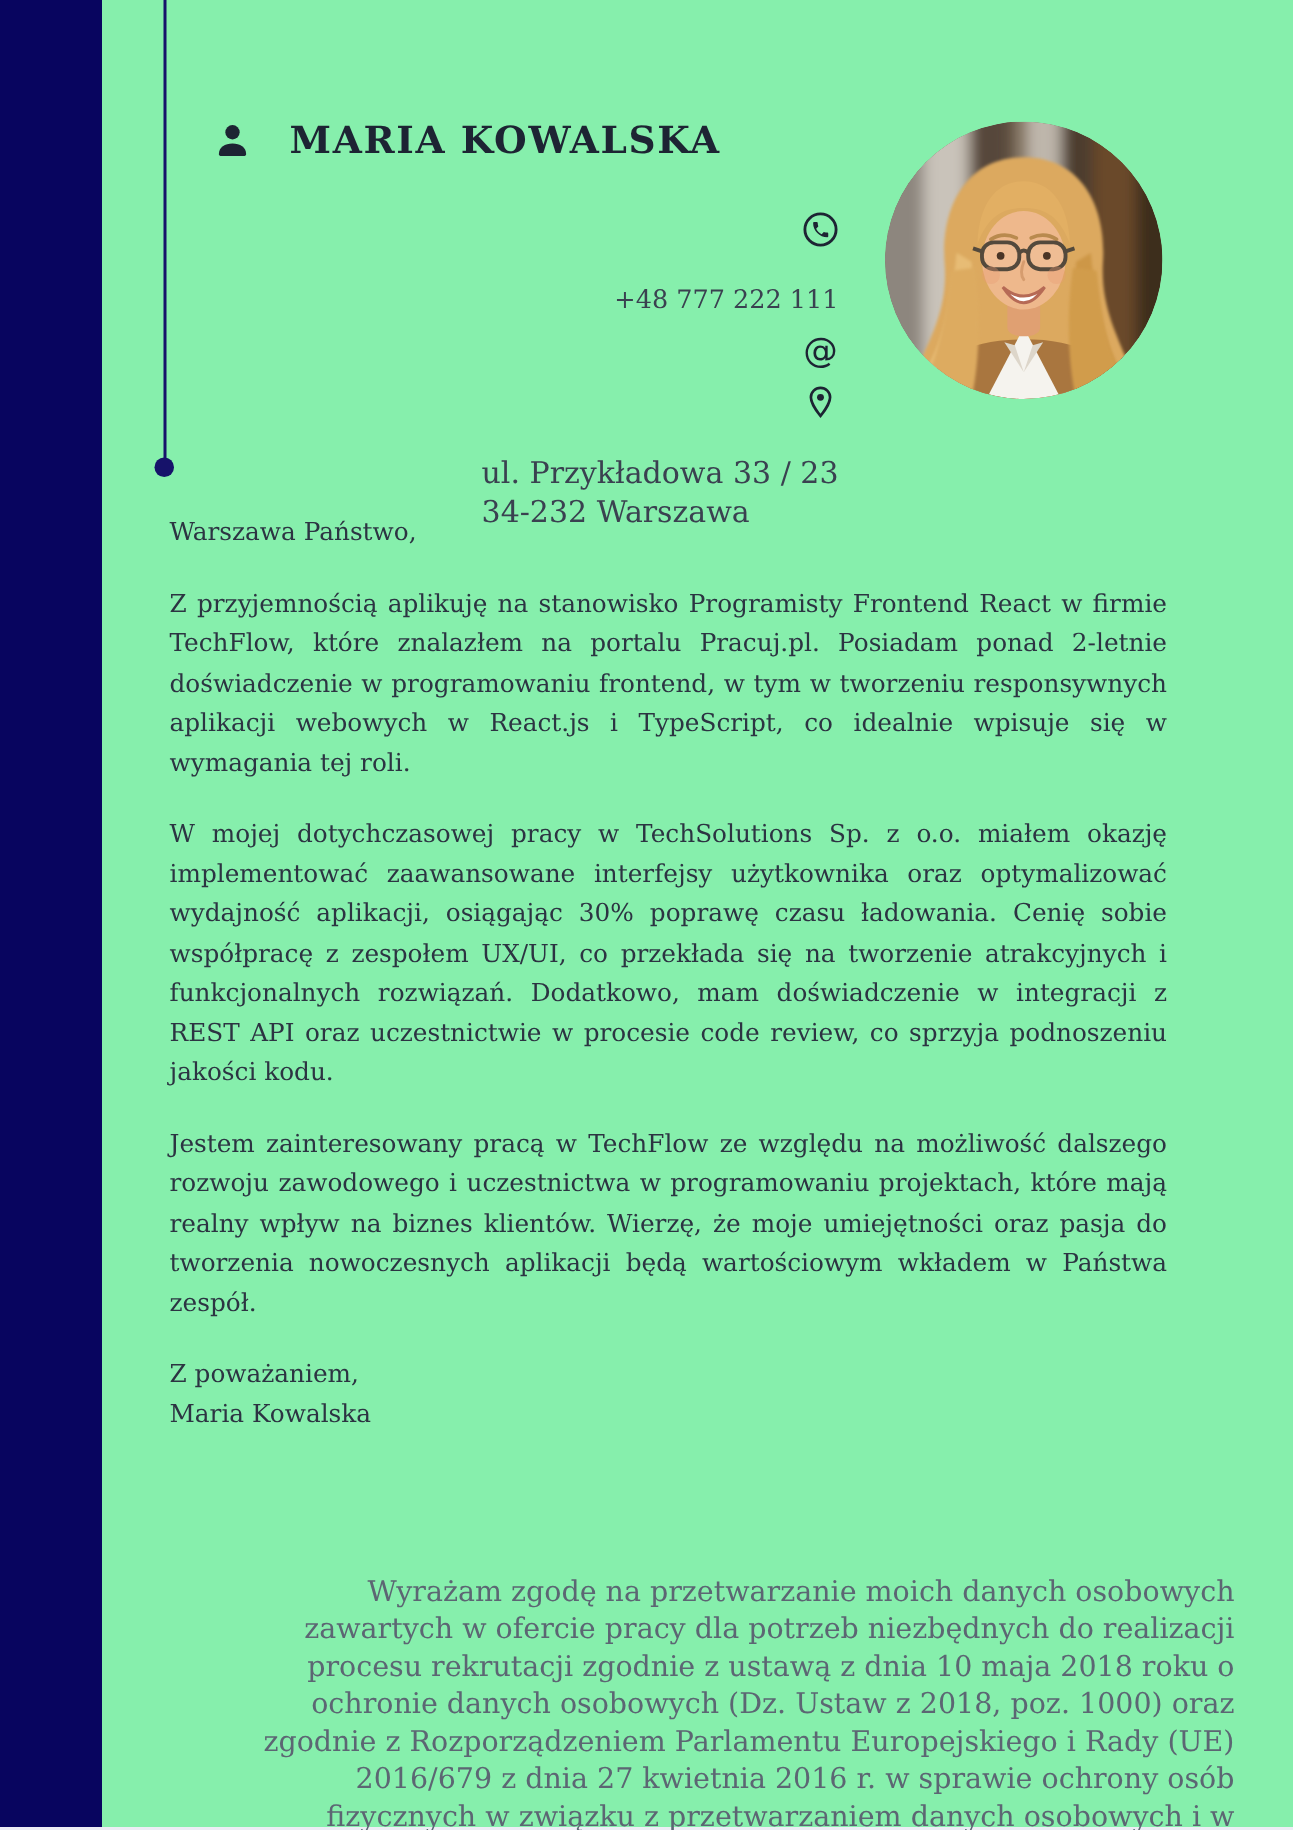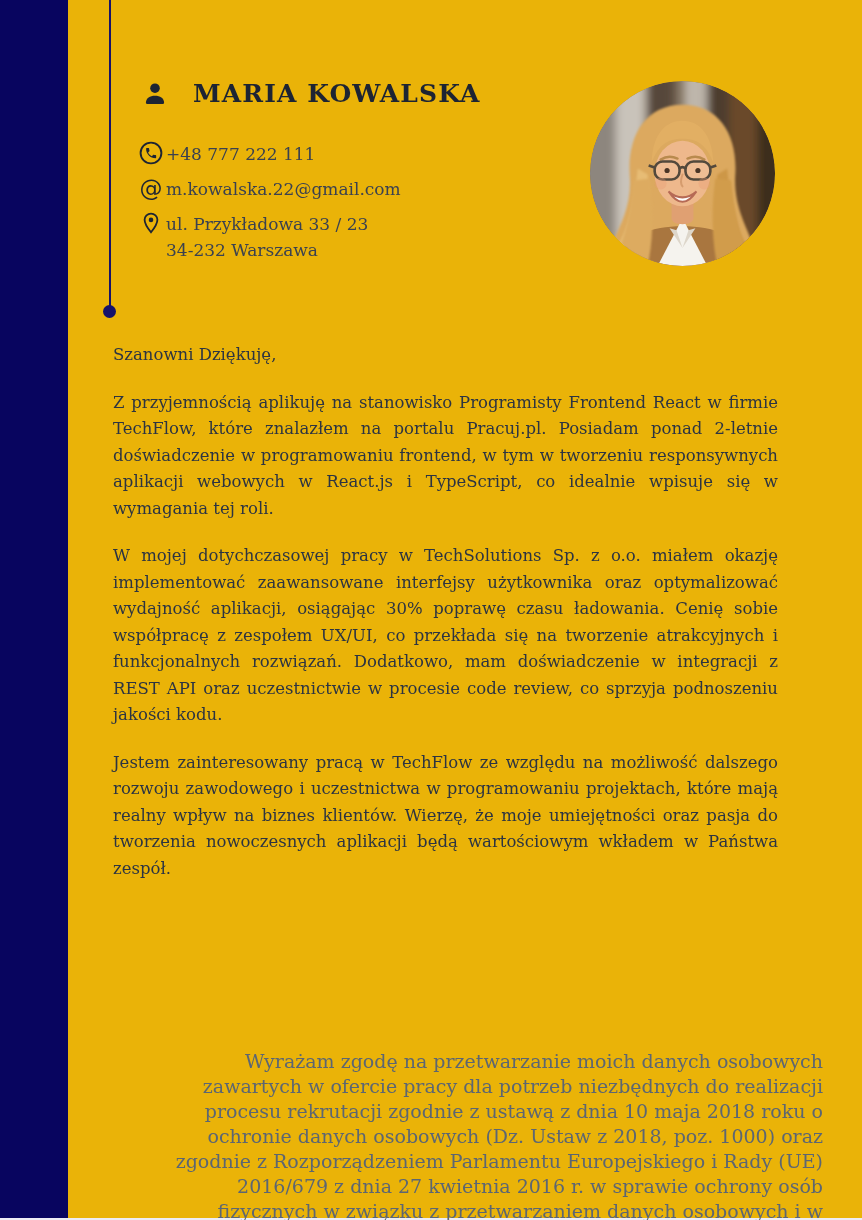--- a/index.html
+++ b/index.html
@@ -1,20 +1,20 @@
 <!DOCTYPE html>
 <html lang="pl"><head>
 <meta charset="utf-8">
 <style>
   html, body { margin: 0; padding: 0; background: #ffffff; }
   .page {
     position: relative;
     width: 862px;
     height: 1220px;
-    background: #eab308;
+    background: #86efac;
     overflow: hidden;
     font-family: "DejaVu Serif", "Liberation Serif", serif;
   }
 
   
   .left-bar {
     position: absolute; left: 0; top: 0;
     width: 68px; height: 1218px;
     background: #08055f;
   }
@@ -42,31 +42,32 @@
   .name-row .icon-box { width: 28px; height: 28px; }
   .person-name {
     font-size: 25px; font-weight: bold; color: #1d2433;
     letter-spacing: 1.1px; white-space: nowrap;
   }
 
   .contact {
     position: absolute; left: 139px; top: 141px; width: 420px;
   }
   .contact-row {
-    display: flex; align-items: flex-start; gap: 3px;
+    display: flex; align-items: flex-end; gap: 22px;
     margin-bottom: 10px;
+    flex-direction: column;
   }
   .contact-row .icon-box {
     width: 24px; height: 24px; flex: 0 0 24px;
     display: flex; align-items: center; justify-content: center;
   }
   .contact-text {
     font-size: 17px; color: #3a4150; line-height: 24px; padding-top: 1px;
   }
-  .address-lines { font-size: 17px; color: #3a4150; line-height: 26px; }
+  .address-lines { font-size: 20px; color: #3a4150; line-height: 26px; }
   .at-glyph {
     font-family: "DejaVu Sans", sans-serif;
     font-size: 23px; line-height: 24px; color: #1d2433; font-weight: 500;
   }
 
   
   .photo {
     position: absolute; left: 590px; top: 81px;
     width: 185px; height: 185px; border-radius: 50%;
     overflow: hidden;
@@ -119,21 +120,20 @@
           </g>
         </svg>
       </span>
       <span class="contact-text">+48 777 222 111</span>
     </div>
 
     <div class="contact-row">
       <span class="icon-box">
           <span class="at-glyph">@</span>
         </span>
-      <span class="contact-text">m.kowalska.22@gmail.com</span>
     </div>
 
     <div class="contact-row">
       <span class="icon-box">
         <svg viewBox="0 0 24 24" width="24" height="24">
           <path d="M12 2.6c-3.5 0-6.4 2.8-6.4 6.2 0 4.7 6.4 12.5 6.4 12.5s6.4-7.8 6.4-12.5c0-3.4-2.9-6.2-6.4-6.2z" fill="none" stroke="#1d2433" stroke-width="1.8"></path>
           <circle cx="12" cy="8.9" r="2.3" fill="#1d2433"></circle>
         </svg>
       </span>
       <span class="address-lines">
@@ -208,21 +208,25 @@
 
         <path d="M79 111 Q93 123 107 111 Q93 132 79 111 Z" fill="#ffffff" stroke="#b66a55" stroke-width="2"></path>
 
         <circle cx="71" cy="103" r="6" fill="#e89a74" opacity="0.35"></circle>
         <circle cx="115" cy="103" r="6" fill="#e89a74" opacity="0.35"></circle>
       </g>
     </svg>
   </div>
 
   <div class="letter">
-    <p>Szanowni Dziękuję,</p>
+    <p>Warszawa Państwo,</p>
     <p class="justify">Z przyjemnością aplikuję na stanowisko Programisty Frontend React w firmie TechFlow, które znalazłem na portalu Pracuj.pl. Posiadam ponad 2-letnie doświadczenie w programowaniu frontend, w tym w tworzeniu responsywnych aplikacji webowych w React.js i TypeScript, co idealnie wpisuje się w wymagania tej roli.</p>
     <p class="justify">W mojej dotychczasowej pracy w TechSolutions Sp. z o.o. miałem okazję implementować zaawansowane interfejsy użytkownika oraz optymalizować wydajność aplikacji, osiągając 30% poprawę czasu ładowania. Cenię sobie współpracę z zespołem UX/UI, co przekłada się na tworzenie atrakcyjnych i funkcjonalnych rozwiązań. Dodatkowo, mam doświadczenie w integracji z REST API oraz uczestnictwie w procesie code review, co sprzyja podnoszeniu jakości kodu.</p>
     <p class="justify">Jestem zainteresowany pracą w TechFlow ze względu na możliwość dalszego rozwoju zawodowego i uczestnictwa w programowaniu projektach, które mają realny wpływ na biznes klientów. Wierzę, że moje umiejętności oraz pasja do tworzenia nowoczesnych aplikacji będą wartościowym wkładem w Państwa zespół.</p>
+    <div class="signature">
+      <p>Z poważaniem,</p>
+      <p>Maria Kowalska</p>
+    </div>
   </div>
 
   <div class="rodo">Wyrażam zgodę na przetwarzanie moich danych osobowych zawartych w ofercie pracy dla potrzeb niezbędnych do realizacji procesu rekrutacji zgodnie z ustawą z dnia 10 maja 2018 roku o ochronie danych osobowych (Dz. Ustaw z 2018, poz. 1000) oraz zgodnie z Rozporządzeniem Parlamentu Europejskiego i Rady (UE) 2016/679 z dnia 27 kwietnia 2016 r. w sprawie ochrony osób fizycznych w związku z przetwarzaniem danych osobowych i w sprawie swobodnego przepływu takich danych oraz uchylenia dyrektywy 95/46/WE (RODO).</div>
 
 </div>
 
 </body></html>

